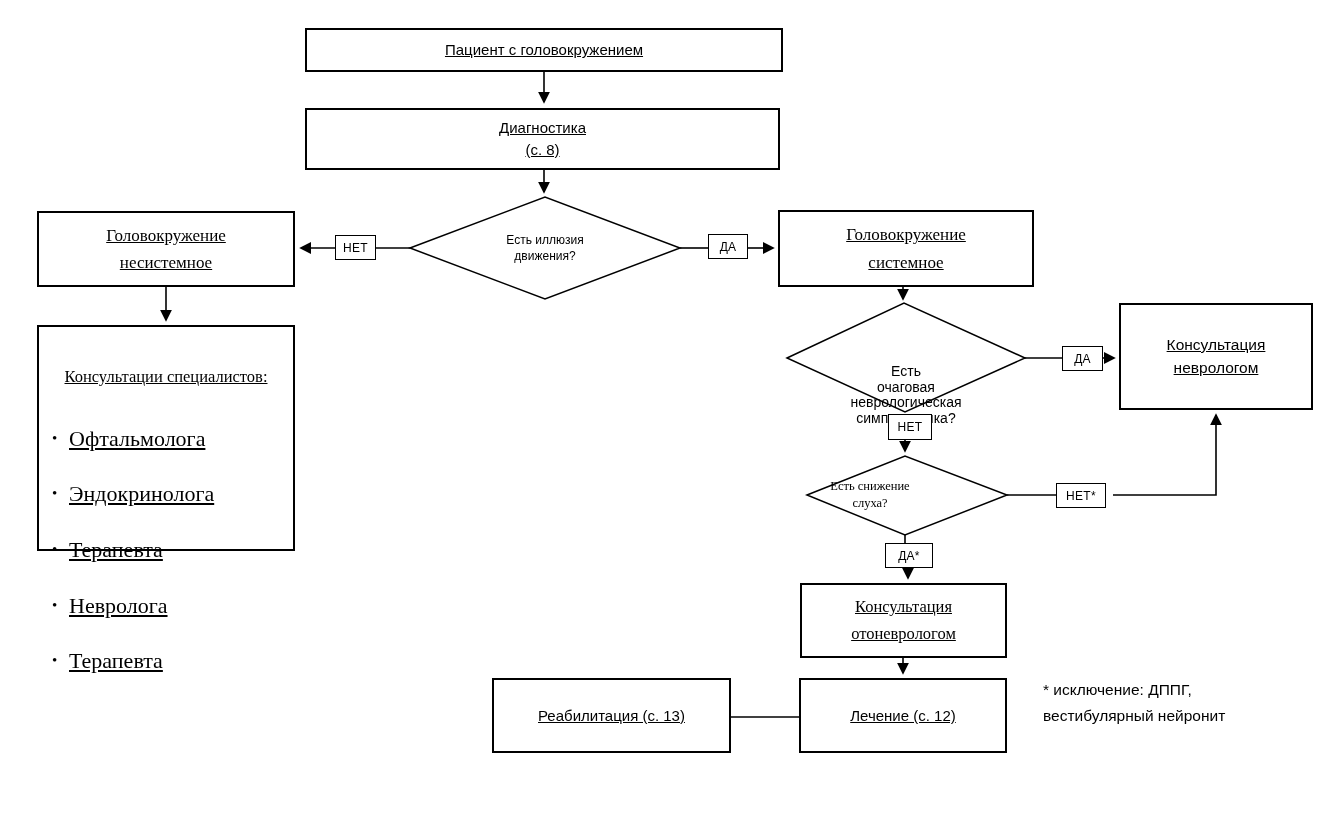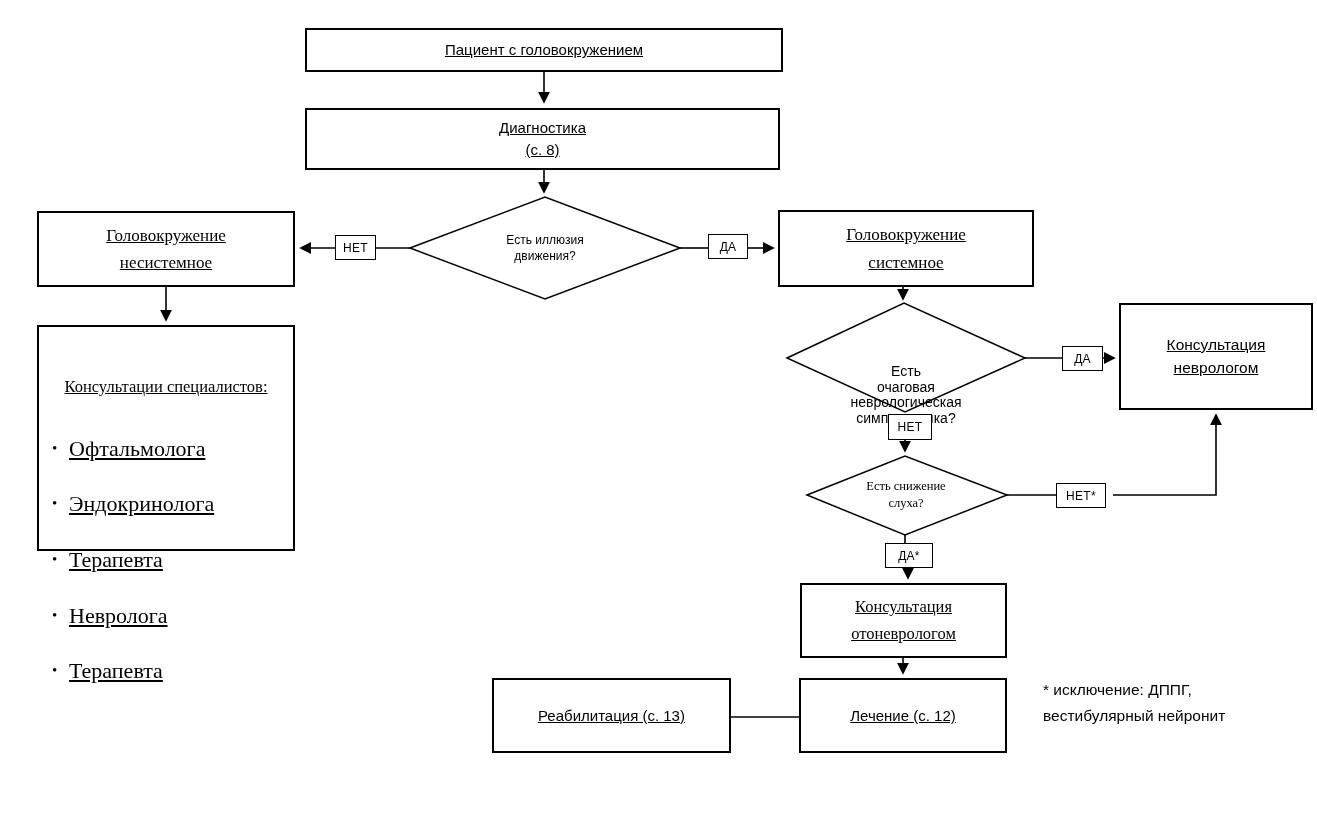--- a/index.html
+++ b/index.html
@@ -19,21 +19,21 @@
     position:absolute;box-sizing:border-box;border:1.5px solid #000;background:#fff;
     display:flex;align-items:center;justify-content:center;
     font-family:"Liberation Sans",sans-serif;font-size:12px;letter-spacing:.3px;
   }
   .diamond-text{
     position:absolute;display:flex;align-items:center;justify-content:center;
     text-align:center;white-space:pre-line;pointer-events:none;
   }
   .dt-sans{font-family:"Liberation Sans",sans-serif;}
   .dt-serif{font-family:"Liberation Serif",serif;}
-  #consult-box{flex-direction:column;justify-content:flex-start;padding-top:47px;}
+  #consult-box{flex-direction:column;justify-content:flex-start;padding-top:37px;}
   #consult-title{
     font-family:"Liberation Serif",serif;font-size:16.5px;text-align:center;width:100%;
   }
   #consult-list{
     list-style:none;margin:3px 12px 0 0;padding:0 0 0 13px;
     text-align:left;align-self:flex-start;
     font-family:"Liberation Serif",serif;font-size:22px;
   }
   #consult-list li{position:relative;padding-left:17px;line-height:20.5px;}
   #consult-list li::before{content:"\2022";position:absolute;left:0;top:-1px;font-size:15px;}
@@ -126,21 +126,21 @@
   <div class="box sans" style="left:458px;top:678px;width:239px;height:75px;margin-left:34px;">Реабилитация (с. 13)</div>
 
   <div class="diamond-text dt-sans" style="left:455px;top:222px;width:180px;height:52px;font-size:12px;line-height:16px;">Есть иллюзия
 движения?</div>
 
   <div class="diamond-text dt-sans" style="left:826px;top:328px;width:160px;height:62px;font-size:14px;line-height:15.5px;margin-top:36px;">Есть
 очаговая
 неврологическая
 симптоматика?</div>
 
-  <div class="diamond-text dt-serif" style="left:826px;top:478px;width:160px;height:34px;font-size:12.5px;line-height:17px;">Есть снижение
+  <div class="diamond-text dt-serif" style="left:790px;top:478px;width:160px;height:34px;font-size:12.5px;line-height:17px;">Есть снижение
 слуха?</div>
 
   <div class="small-label" style="left:335px;top:235px;width:41px;height:25px;">НЕТ</div>
 
   <div class="small-label" style="left:708px;top:234px;width:40px;height:25px;">ДА</div>
 
   <div class="small-label" style="left:1062px;top:346px;width:41px;height:25px;">ДА</div>
 
   <div class="small-label" style="left:888px;top:414px;width:44px;height:26px;">НЕТ</div>
 

